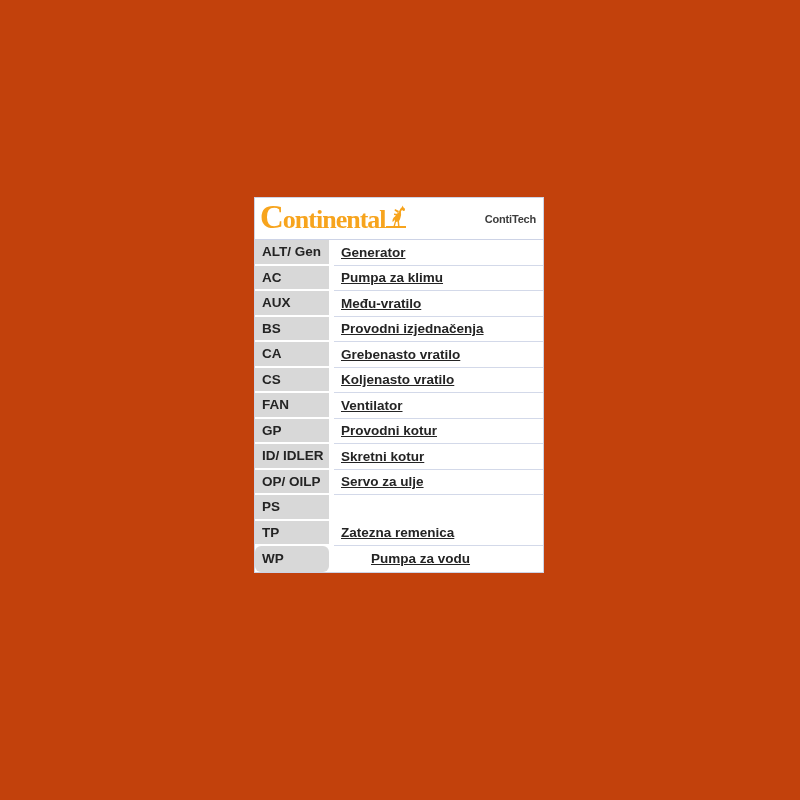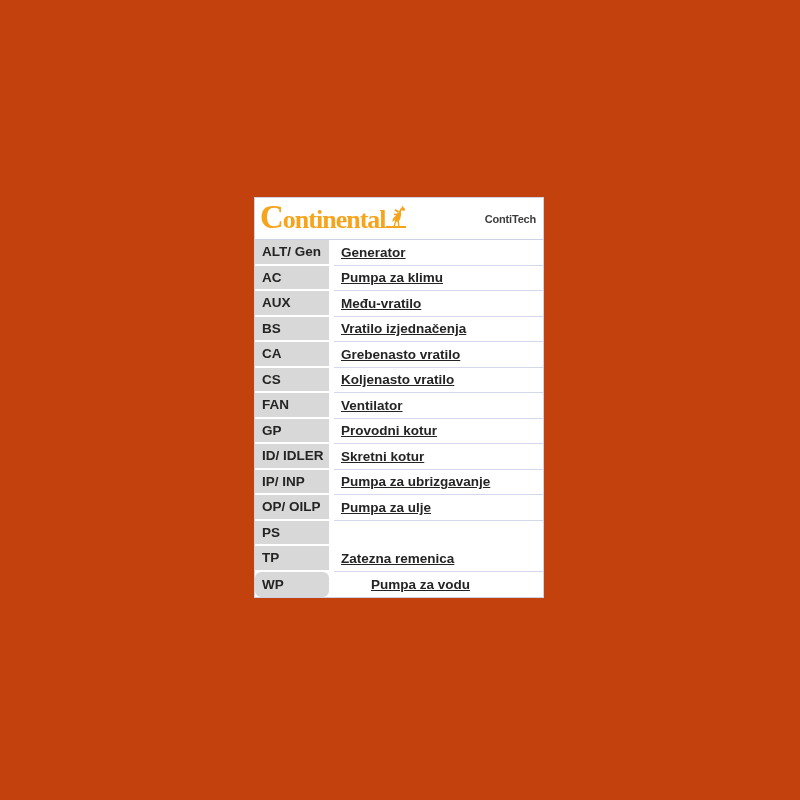--- a/index.html
+++ b/index.html
@@ -154,21 +154,21 @@
 
         <div class="row">
           <div class="cell-code">AUX</div>
           <div class="col-gap"></div>
           <div class="cell-label">Među-vratilo</div>
         </div>
 
         <div class="row">
           <div class="cell-code">BS</div>
           <div class="col-gap"></div>
-          <div class="cell-label">Vratilo izjednačenja</div>
+          <div class="cell-label">Provodni izjednačenja</div>
         </div>
 
         <div class="row">
           <div class="cell-code">CA</div>
           <div class="col-gap"></div>
           <div class="cell-label">Grebenasto vratilo</div>
         </div>
 
         <div class="row">
           <div class="cell-code">CS</div>
@@ -187,30 +187,25 @@
           <div class="col-gap"></div>
           <div class="cell-label">Provodni kotur</div>
         </div>
 
         <div class="row">
           <div class="cell-code">ID/ IDLER</div>
           <div class="col-gap"></div>
           <div class="cell-label">Skretni kotur</div>
         </div>
 
-        <div class="row">
-          <div class="cell-code">IP/ INP</div>
-          <div class="col-gap"></div>
-          <div class="cell-label">Pumpa za ubrizgavanje</div>
-        </div>
 
         <div class="row">
           <div class="cell-code">OP/ OILP</div>
           <div class="col-gap"></div>
-          <div class="cell-label">Pumpa za ulje</div>
+          <div class="cell-label">Servo za ulje</div>
         </div>
 
         <div class="row">
           <div class="cell-code">PS</div>
           <div class="col-gap"></div>
         </div>
 
         <div class="row">
           <div class="cell-code">TP</div>
           <div class="col-gap"></div>

